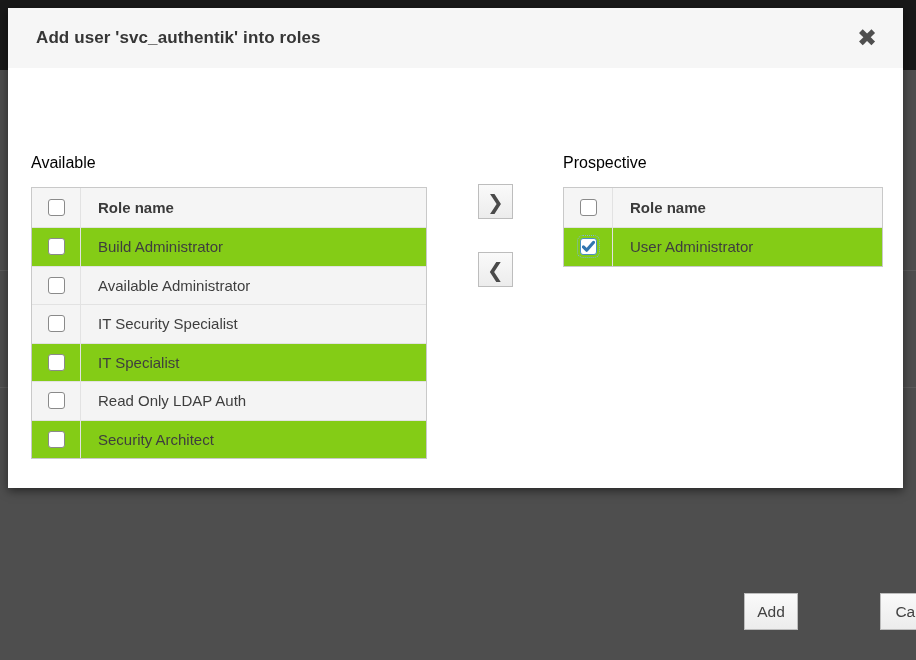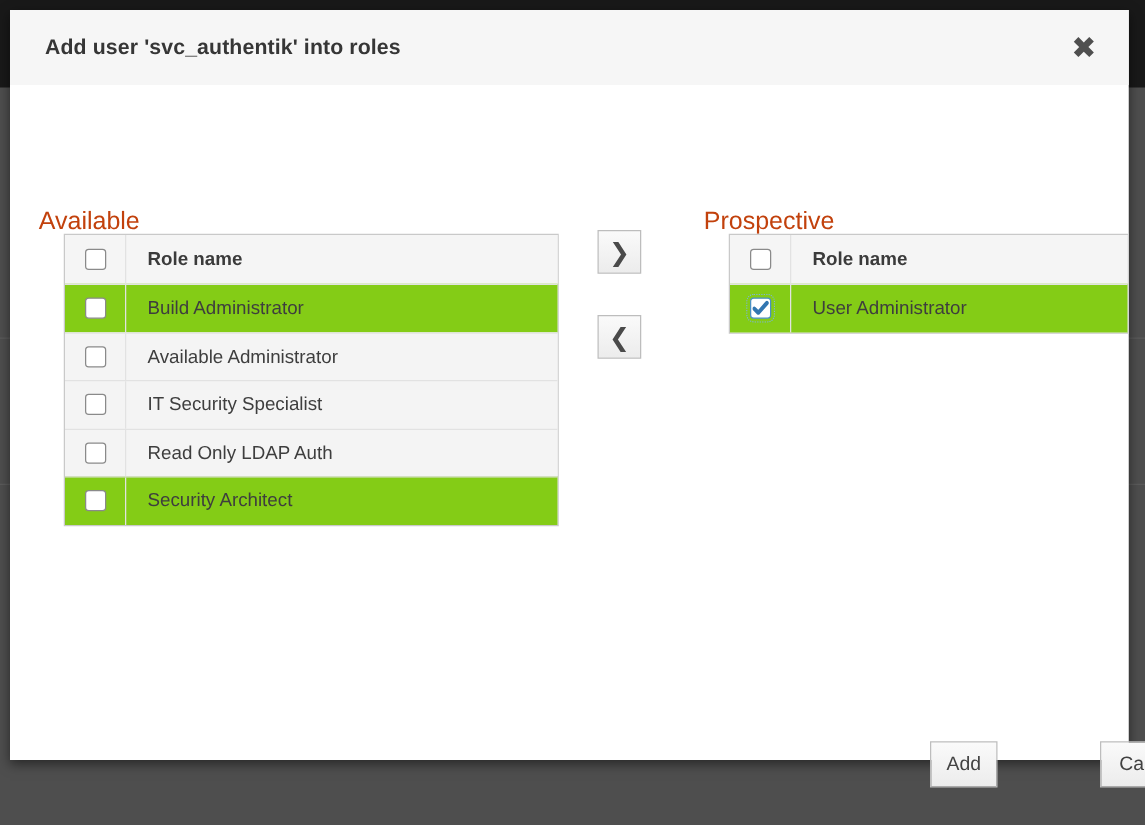--- a/index.html
+++ b/index.html
@@ -9,21 +9,21 @@
     position: relative;
     background: #4e4e4e;
   }
   
   .backdrop { position: absolute; inset: 0; background: #4e4e4e; }
   .backdrop-topband { position: absolute; left: 0; top: 0; width: 100%; height: 70px; background: #191919; }
   .backdrop-line { position: absolute; left: 0; width: 100%; height: 1px; background: rgba(255,255,255,0.08); }
 
   
   .modal {
-    position: absolute; left: 8px; top: 8px; width: 895px; height: 600px;
+    position: absolute; left: 8px; top: 8px; width: 895px; height: 480px;
     background: #ffffff;
     box-shadow: 0 3px 9px rgba(0,0,0,0.5);
   }
   .modal-header {
     position: absolute; left: 0; top: 0; width: 100%; height: 60px;
     background: #f6f6f6;
     display: flex; align-items: center;
   }
   .modal-title {
     margin-left: 28px;
@@ -54,32 +54,32 @@
     color: #424242; font-size: 15px;
     font-family: "Liberation Sans", sans-serif;
     cursor: pointer;
   }
   .filter-btn {
     position: absolute; left: 810px; top: 85px; width: 67px; height: 41px;
   }
 
   
   .col-heading {
-    position: absolute; top: 158px;
-    font-size: 20px; font-weight: normal; color: #c2410c;
+    position: absolute; top: 146px;
+    font-size: 16px; font-weight: normal; color: #000000;
   }
   .heading-available { left: 23px; }
   .heading-prospective { left: 555px; }
 
   
   .role-table {
     position: absolute; top: 179px;
     border: 1px solid #c9c9c9;
     background: #fff;
-    font-size: 15px; color: #3e3e3e; margin-left: 20px;
+    font-size: 15px; color: #3e3e3e;
   }
   .table-available { left: 23px; width: 396px; }
   .table-prospective { left: 555px; width: 320px; }
   .t-row {
     display: flex; align-items: center;
     height: 38.5px;
     border-top: 1px solid #e2e2e2;
     background: #84cc16;
   }
   .t-row.header {
@@ -158,20 +158,26 @@
           <div class="checkbox"></div>
         </div>
         <div class="name-cell">Available Administrator</div>
       </div>
       <div class="t-row alt">
         <div class="cb-cell">
           <div class="checkbox"></div>
         </div>
         <div class="name-cell">IT Security Specialist</div>
       </div>
+      <div class="t-row">
+        <div class="cb-cell">
+          <div class="checkbox"></div>
+        </div>
+        <div class="name-cell">IT Specialist</div>
+      </div>
       <div class="t-row alt">
         <div class="cb-cell">
           <div class="checkbox"></div>
         </div>
         <div class="name-cell">Read Only LDAP Auth</div>
       </div>
       <div class="t-row">
         <div class="cb-cell">
           <div class="checkbox"></div>
         </div>

